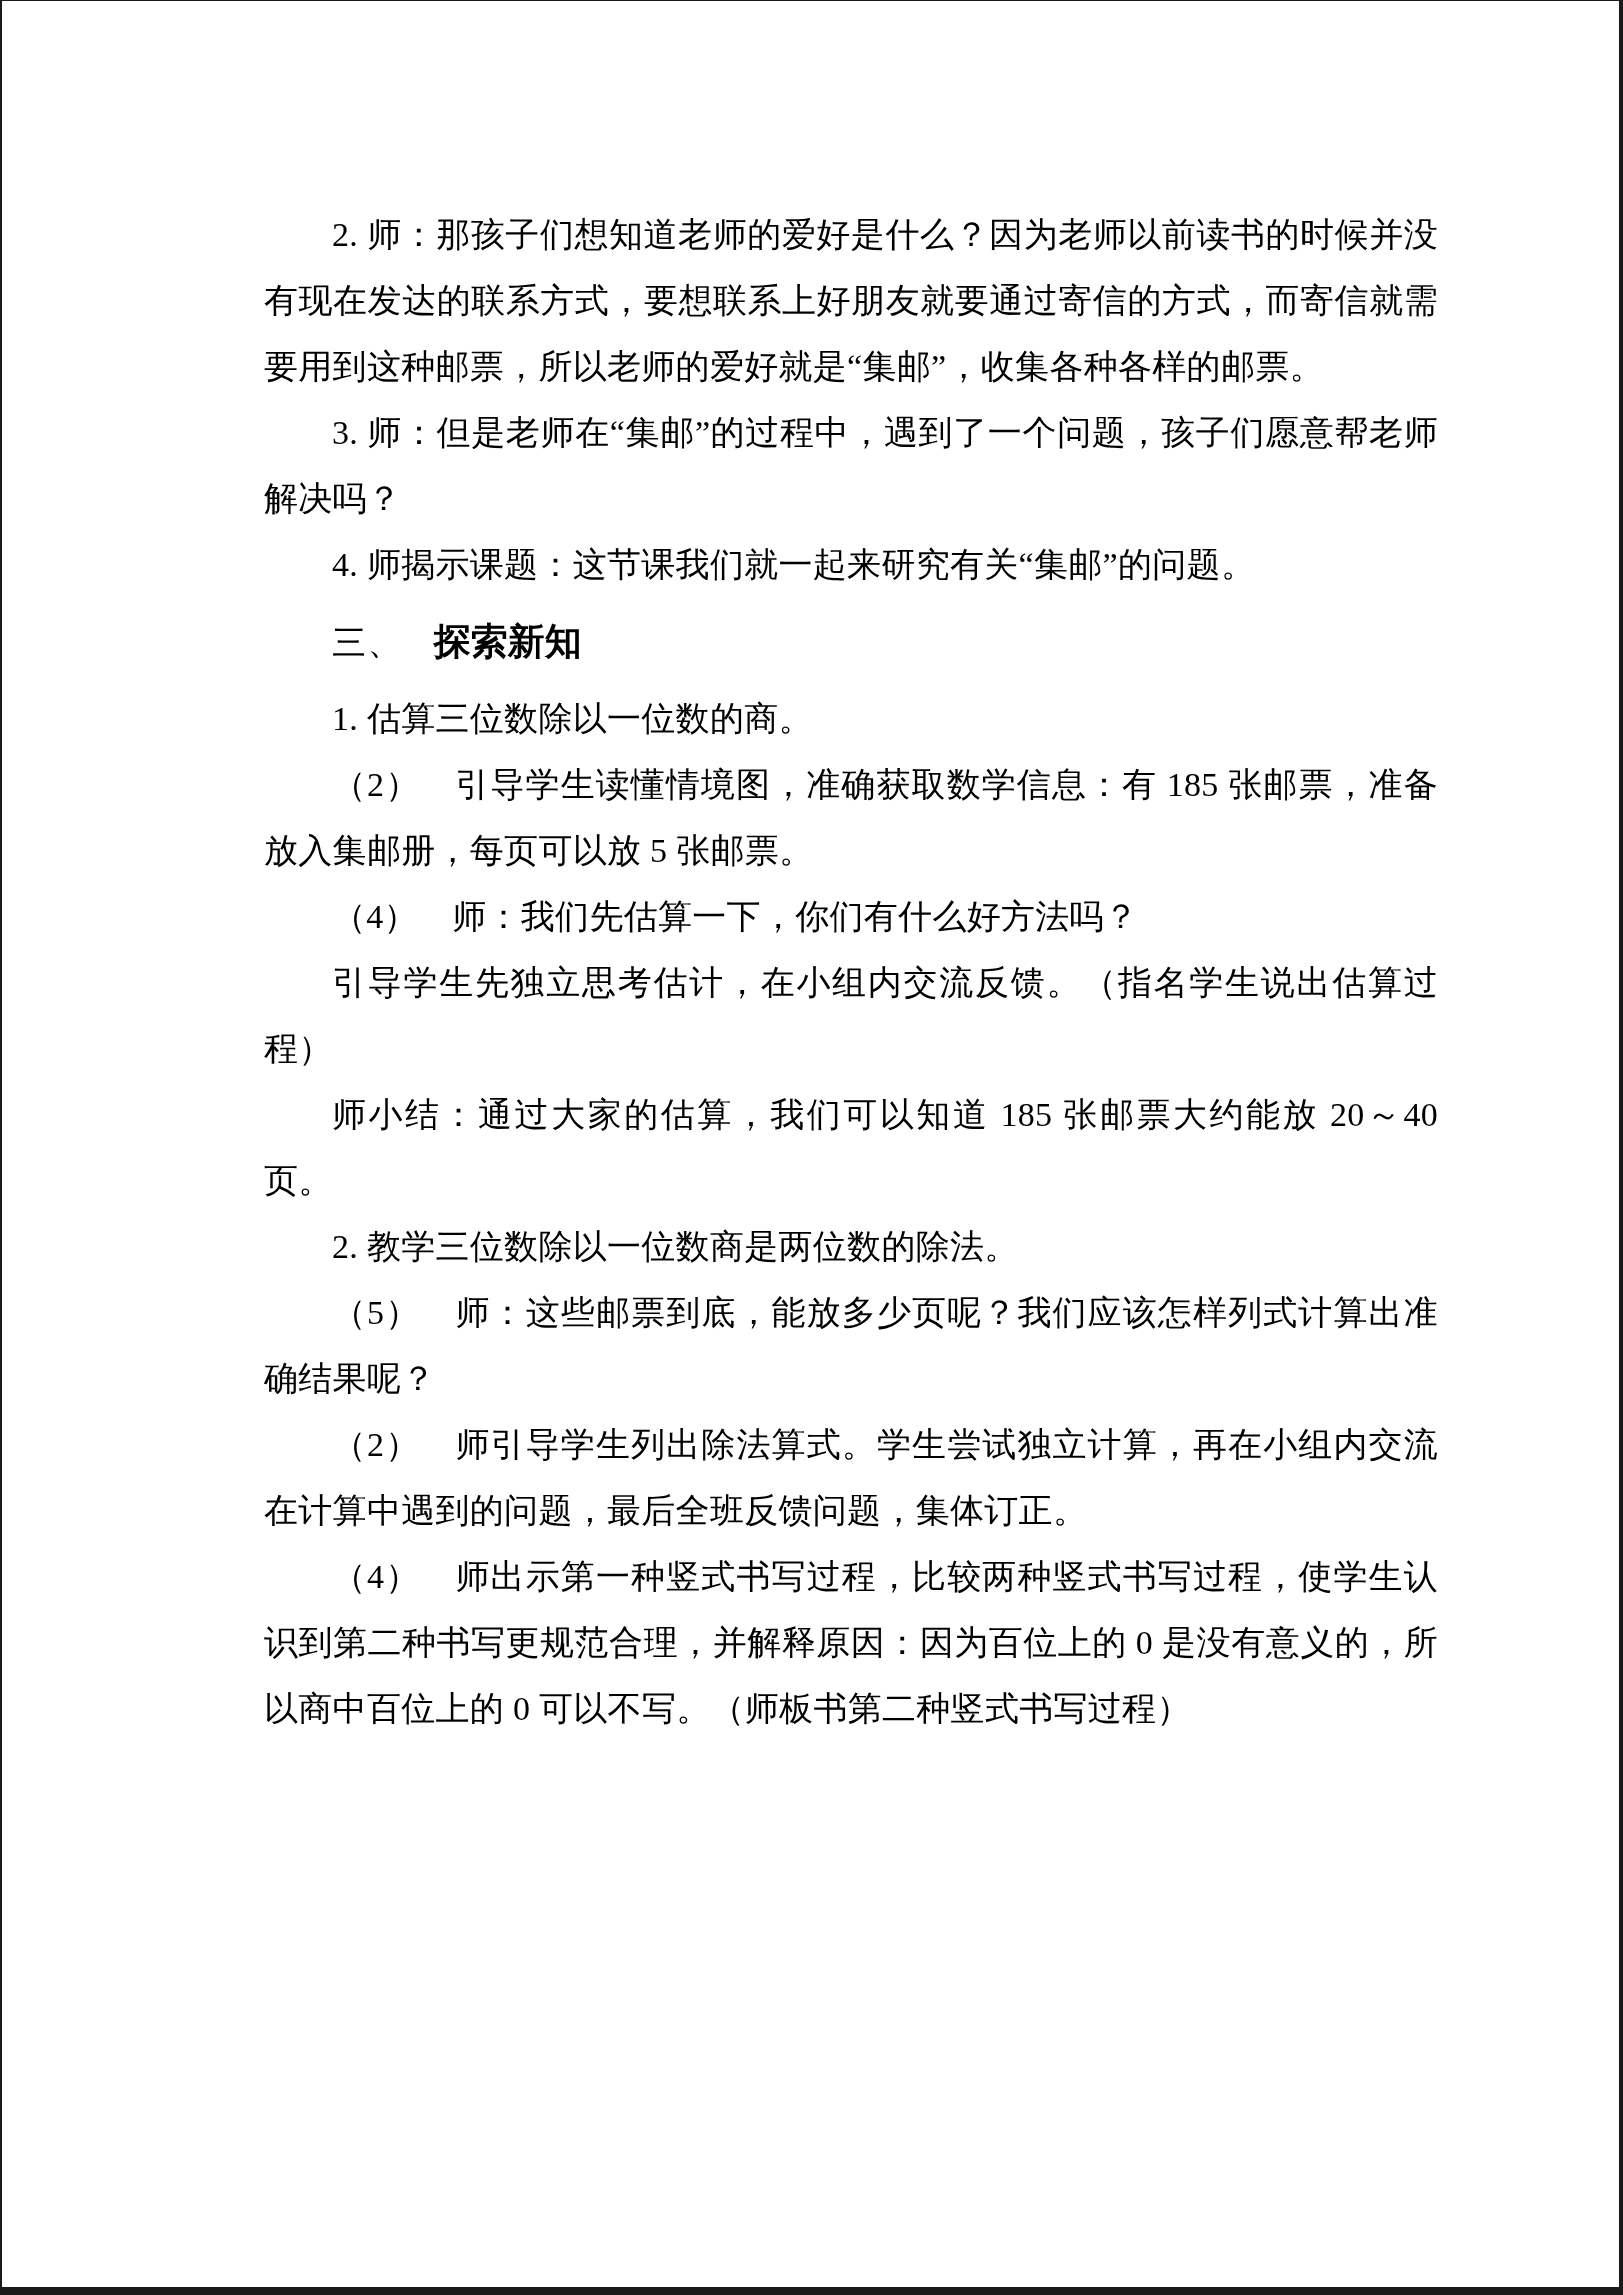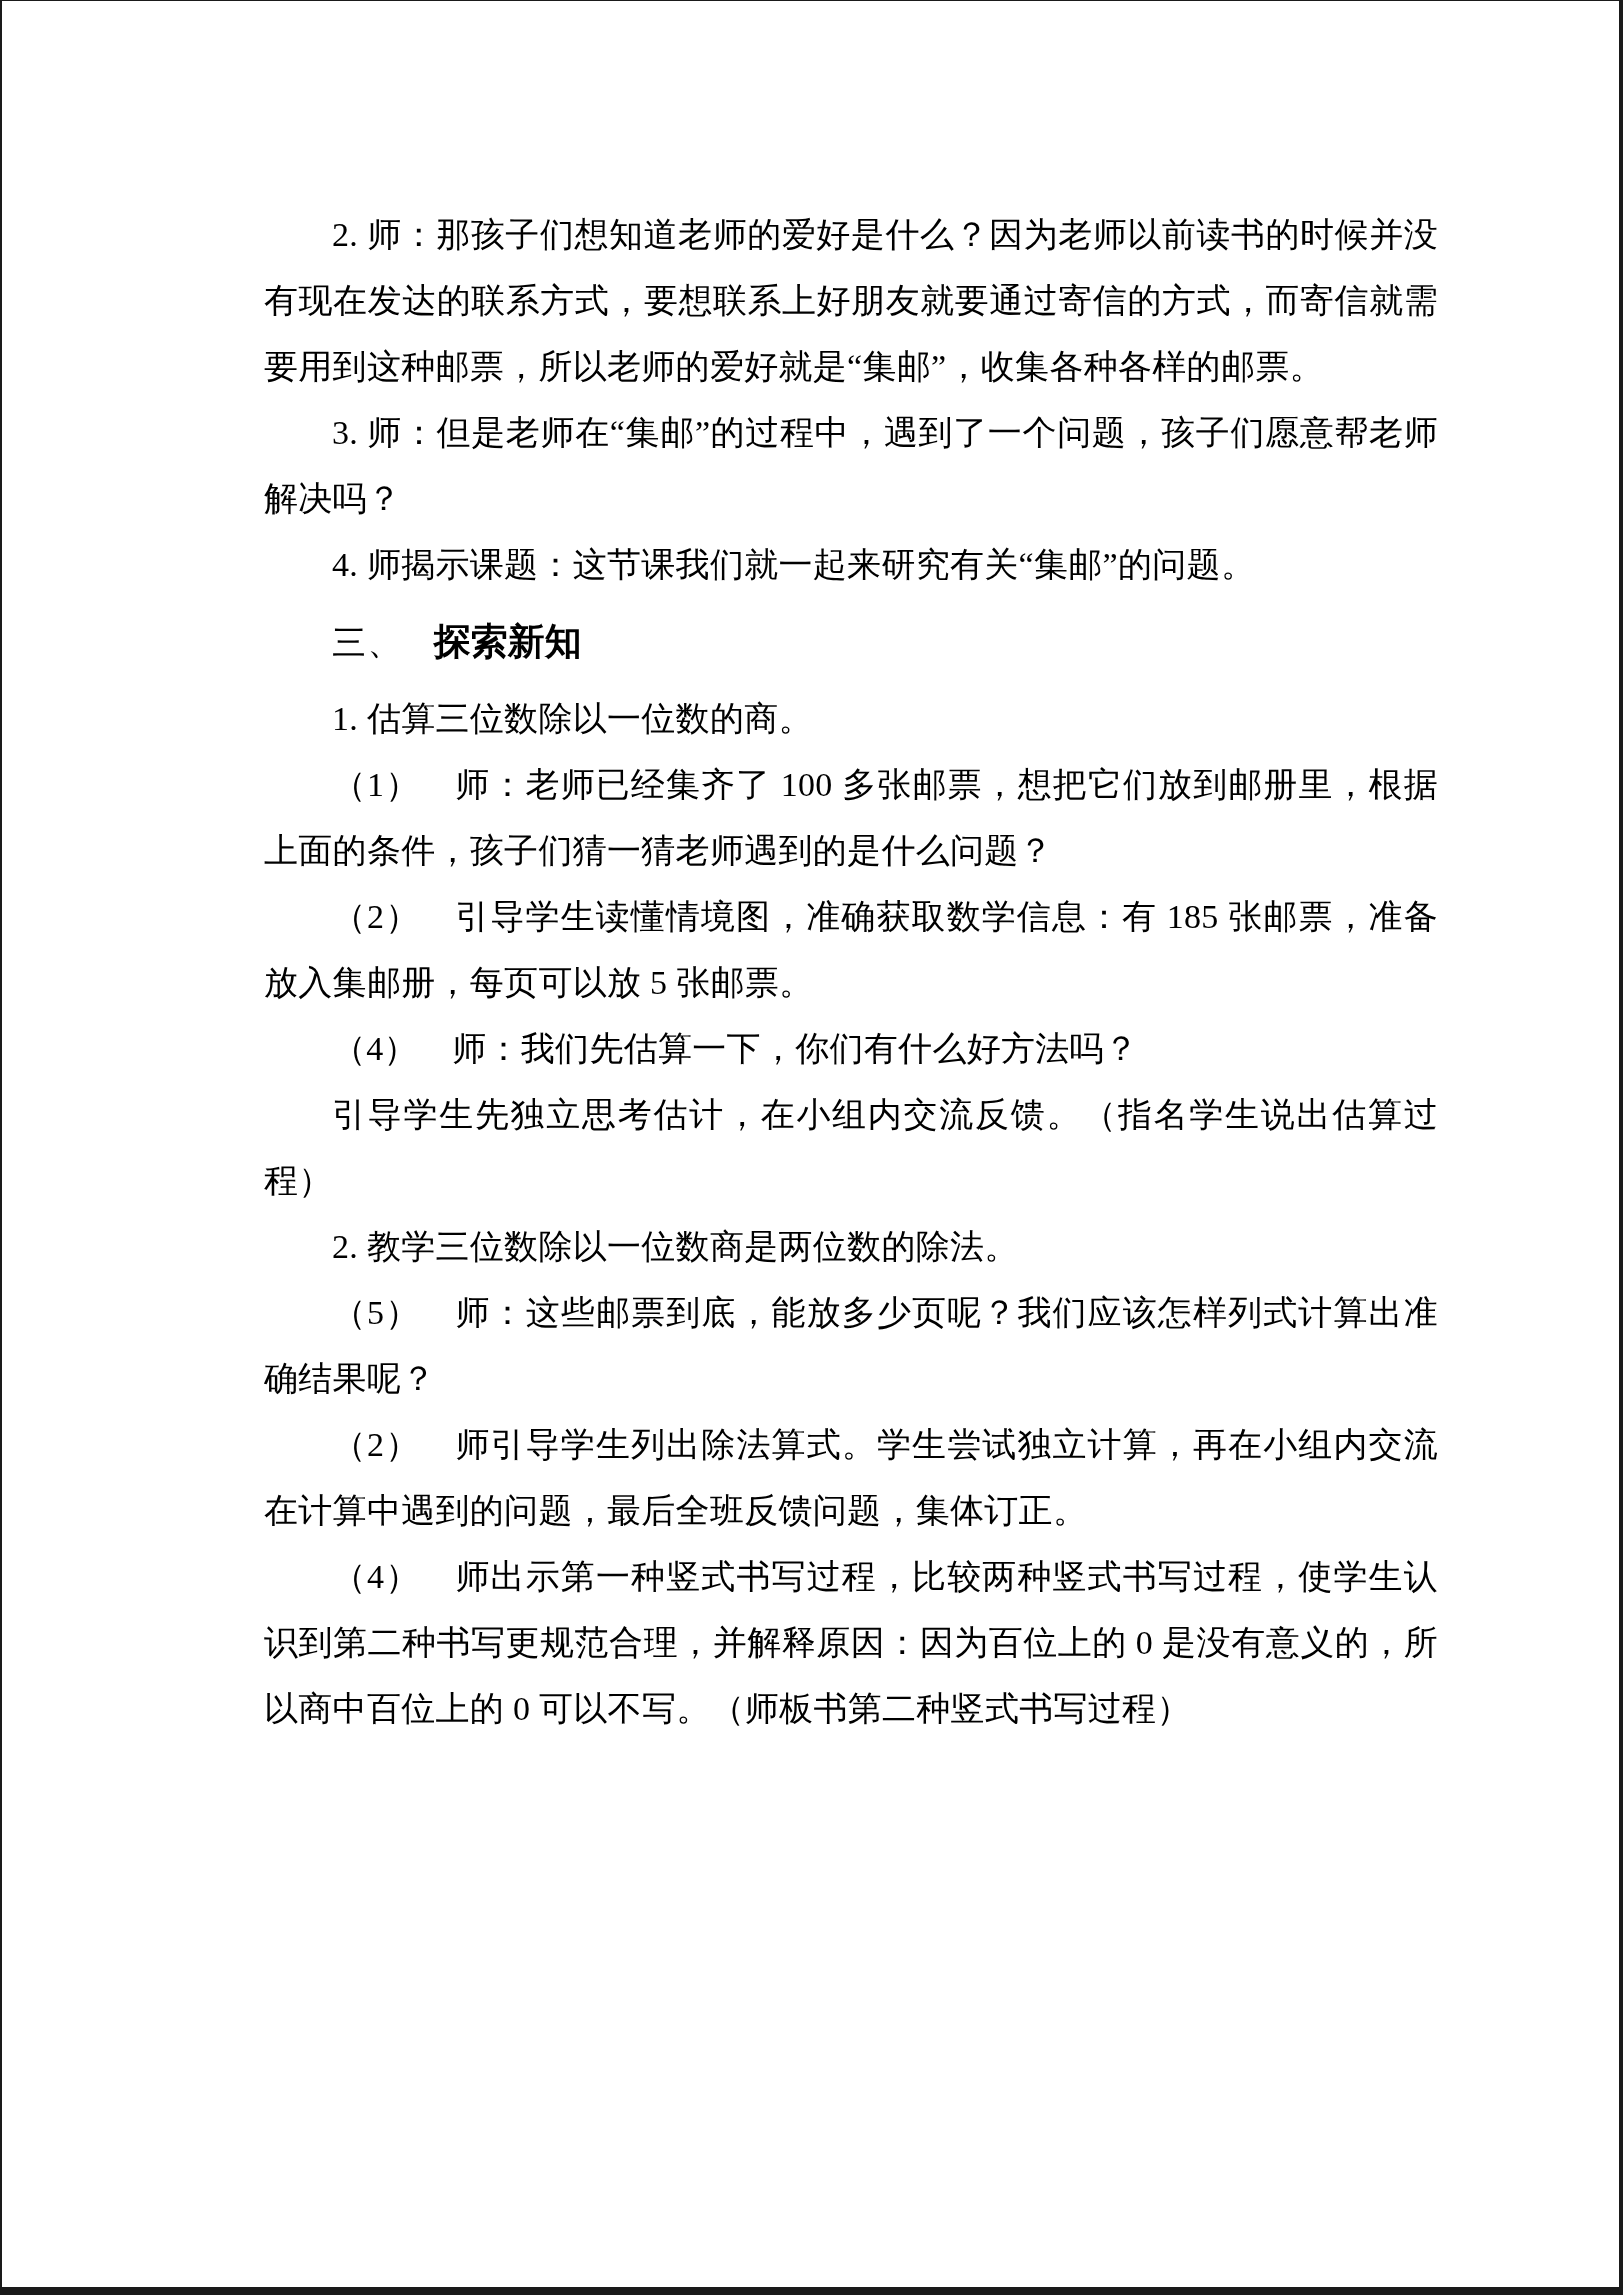--- a/index.html
+++ b/index.html
@@ -62,24 +62,24 @@
 <div class="page">
   <main class="content">
 
     <p class="para">2. 师：那孩子们想知道老师的爱好是什么？因为老师以前读书的时候并没有现在发达的联系方式，要想联系上好朋友就要通过寄信的方式，而寄信就需要用到这种邮票，所以老师的爱好就是“集邮”，收集各种各样的邮票。</p>
     <p class="para">3. 师：但是老师在“集邮”的过程中，遇到了一个问题，孩子们愿意帮老师解决吗？</p>
     <p class="para">4. 师揭示课题：这节课我们就一起来研究有关“集邮”的问题。</p>
 
     <h3 class="heading"><span class="heading-num">三、</span><span class="heading-title">探索新知</span></h3>
 
     <p class="para">1. 估算三位数除以一位数的商。</p>
-    <p class="para">（1）　师：老师已经集齐了 100 多张邮票，想把它们放到邮册里，根据上面的条件，孩子们猜一猜老师遇到的是什么问题？</p>
     <p class="para">（2）　引导学生读懂情境图，准确获取数学信息：有 185 张邮票，准备放入集邮册，每页可以放 5 张邮票。</p>
     <p class="para">（4）　师：我们先估算一下，你们有什么好方法吗？</p>
     <p class="para">引导学生先独立思考估计，在小组内交流反馈。（指名学生说出估算过程）</p>
+    <p class="para">师小结：通过大家的估算，我们可以知道 185 张邮票大约能放 20～40 页。</p>
     <p class="para">2. 教学三位数除以一位数商是两位数的除法。</p>
     <p class="para">（5）　师：这些邮票到底，能放多少页呢？我们应该怎样列式计算出准确结果呢？</p>
     <p class="para">（2）　师引导学生列出除法算式。学生尝试独立计算，再在小组内交流在计算中遇到的问题，最后全班反馈问题，集体订正。</p>
     <p class="para">（4）　师出示第一种竖式书写过程，比较两种竖式书写过程，使学生认识到第二种书写更规范合理，并解释原因：因为百位上的 0 是没有意义的，所以商中百位上的 0 可以不写。（师板书第二种竖式书写过程）</p>
 
   </main>
 </div>
 
 
 </body></html>

